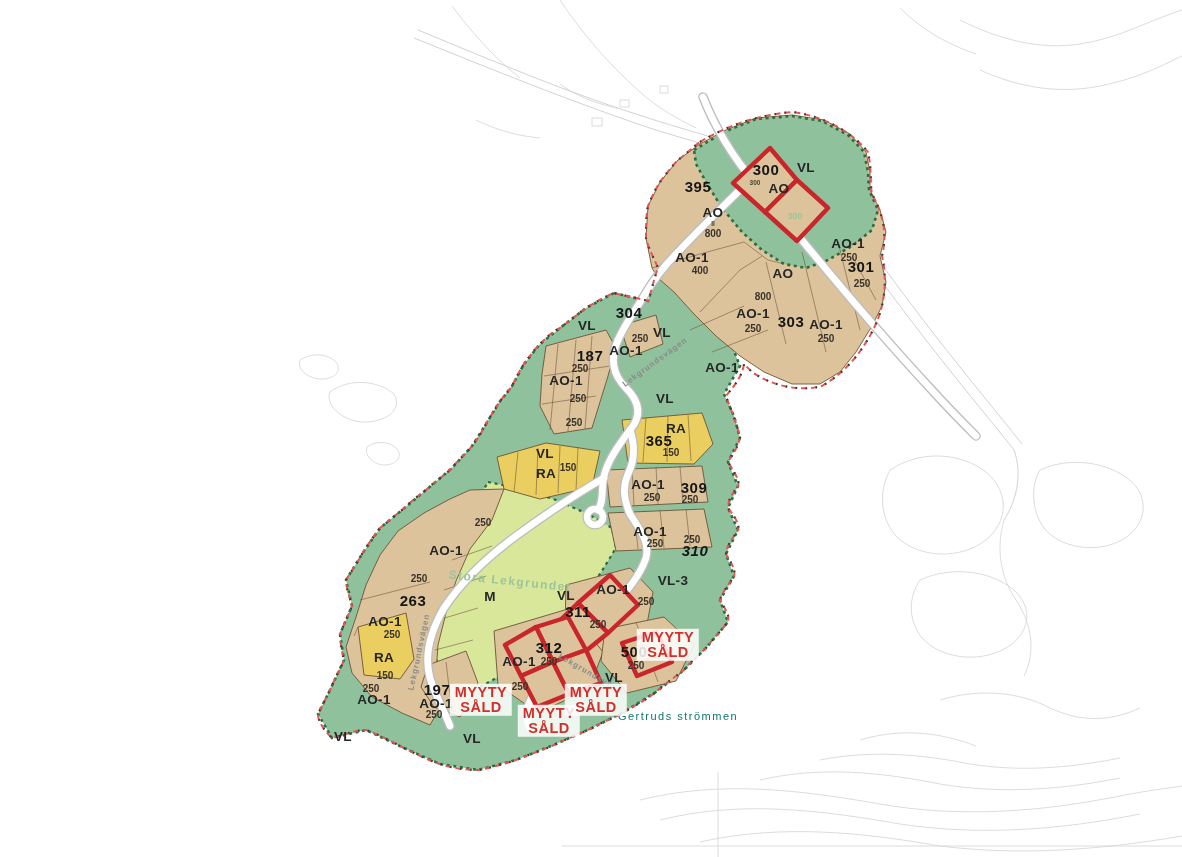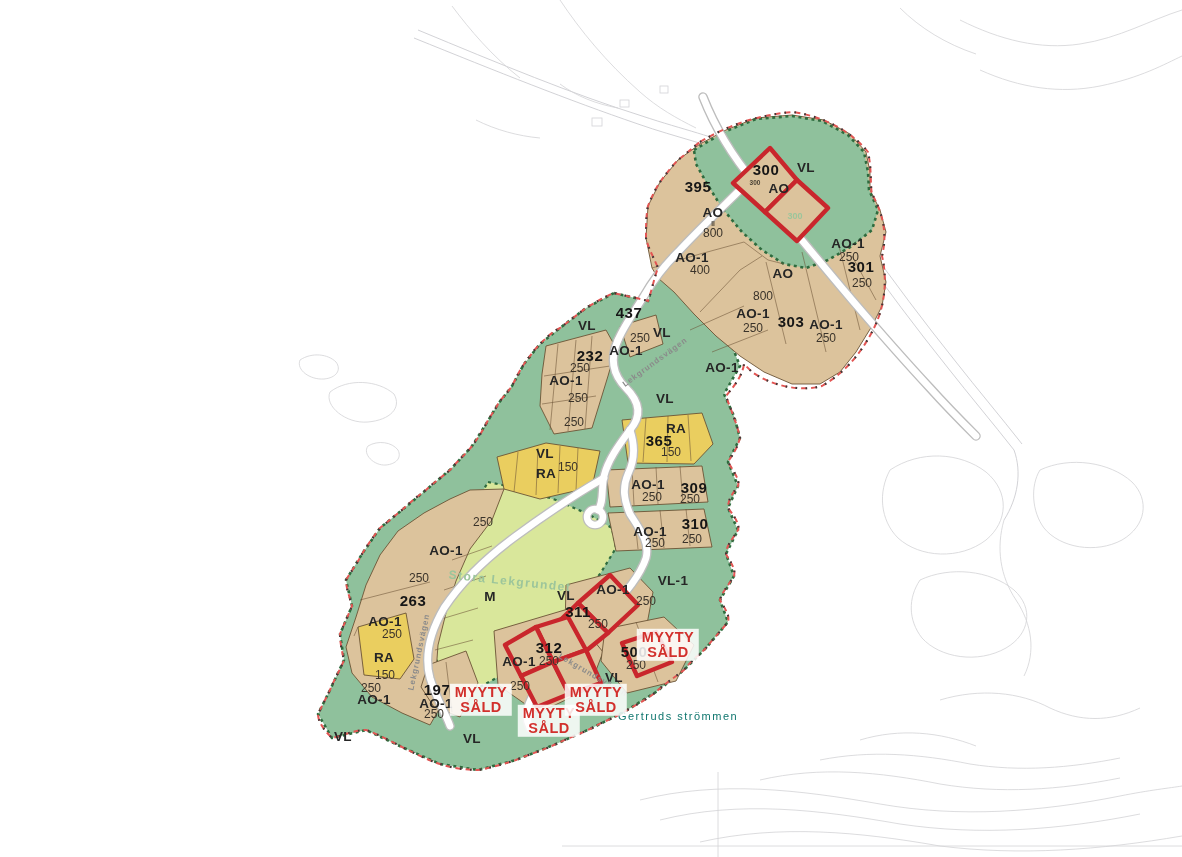--- a/index.html
+++ b/index.html
@@ -3,21 +3,21 @@
 <meta charset="utf-8">
 <style>
   html,body{margin:0;padding:0;background:#ffffff;width:1182px;height:857px;overflow:hidden;
     font-family:"Liberation Sans", sans-serif;}
   #stage{position:relative;width:1182px;height:857px;background:#fff;}
   #map-svg{position:absolute;left:0;top:0;}
   #label-layer{position:absolute;left:0;top:0;width:1016px;height:857px;pointer-events:none;}
   .lbl{position:absolute;white-space:nowrap;transform:translate(-50%,-50%);color:#1c1c1c;}
   .lbl-plot{font-size:15px;font-weight:bold;letter-spacing:.5px;color:#161616;}
   .lbl-zone{font-size:13.5px;font-weight:bold;letter-spacing:.3px;color:#262626;}
-  .lbl-num{font-size:12px;font-weight:normal;color:#3a332a;}
+  .lbl-num{font-size:10px;font-weight:bold;color:#3a332a;}
   .lbl-tiny{font-size:6.5px;font-weight:bold;color:#4a4336;}
   .lbl-road{font-size:8px;font-weight:bold;color:#8a8a8a;letter-spacing:1px;}
   .lbl-water{font-size:11px;color:#0f766e;letter-spacing:1.5px;text-align:center;}
   .lbl-area{font-size:12px;color:var(--faintgreen);letter-spacing:1.5px;font-weight:bold;}
   .lbl-faint{font-size:9px;color:var(--faintgreen);font-weight:bold;}
   .stamp{position:absolute;transform:translate(-50%,-50%);text-align:center;
     background:rgba(255,255,255,.85);padding:1px 5px;line-height:1.05;}
   .stamp span{display:block;font-size:14.5px;font-weight:bold;color:var(--stampred);letter-spacing:.5px;}
   
   .z-ao{fill:var(--ao);stroke:#6b5335;stroke-width:.9;}
@@ -189,61 +189,61 @@
       <span class="lbl lbl-plot" style="left: 861px; top: 266px;">301</span>
       <span class="lbl lbl-num" style="left: 862px; top: 283px;">250</span>
       <span class="lbl lbl-zone" style="left: 783px; top: 273px;">AO</span>
       <span class="lbl lbl-num" style="left: 763px; top: 296px;">800</span>
       <span class="lbl lbl-zone" style="left: 753px; top: 313px;">AO-1</span>
       <span class="lbl lbl-num" style="left: 753px; top: 328px;">250</span>
       <span class="lbl lbl-plot" style="left: 791px; top: 321px;">303</span>
       <span class="lbl lbl-zone" style="left: 826px; top: 324px;">AO-1</span>
       <span class="lbl lbl-num" style="left: 826px; top: 338px;">250</span>
       <span class="lbl lbl-zone" style="left: 722px; top: 367px;">AO-1</span>
-      <span class="lbl lbl-plot" style="left: 629px; top: 312px;">437</span>
+      <span class="lbl lbl-plot" style="left: 629px; top: 312px;">304</span>
       <span class="lbl lbl-zone" style="left: 587px; top: 325px;">VL</span>
       <span class="lbl lbl-zone" style="left: 662px; top: 332px;">VL</span>
       <span class="lbl lbl-num" style="left: 640px; top: 338px;">250</span>
       <span class="lbl lbl-zone" style="left: 626px; top: 350px;">AO-1</span>
-      <span class="lbl lbl-plot" style="left: 590px; top: 355px;">232</span>
+      <span class="lbl lbl-plot" style="left: 590px; top: 355px;">187</span>
       <span class="lbl lbl-num" style="left: 580px; top: 368px;">250</span>
       <span class="lbl lbl-zone" style="left: 566px; top: 380px;">AO-1</span>
       <span class="lbl lbl-num" style="left: 578px; top: 398px;">250</span>
       <span class="lbl lbl-num" style="left: 574px; top: 422px;">250</span>
       <span class="lbl lbl-zone" style="left: 665px; top: 398px;">VL</span>
       <span class="lbl lbl-zone" style="left: 676px; top: 428px;">RA</span>
       <span class="lbl lbl-plot" style="left: 659px; top: 440px;">365</span>
       <span class="lbl lbl-num" style="left: 671px; top: 452px;">150</span>
       <span class="lbl lbl-zone" style="left: 545px; top: 453px;">VL</span>
       <span class="lbl lbl-zone" style="left: 546px; top: 473px;">RA</span>
       <span class="lbl lbl-num" style="left: 568px; top: 467px;">150</span>
       <span class="lbl lbl-zone" style="left: 648px; top: 484px;">AO-1</span>
       <span class="lbl lbl-num" style="left: 652px; top: 497px;">250</span>
       <span class="lbl lbl-plot" style="left: 694px; top: 487px;">309</span>
       <span class="lbl lbl-num" style="left: 690px; top: 499px;">250</span>
       <span class="lbl lbl-zone" style="left: 650px; top: 531px;">AO-1</span>
       <span class="lbl lbl-num" style="left: 655px; top: 543px;">250</span>
-      <span class="lbl lbl-plot" style="left: 695px; top: 523px;">310</span>
+      <span class="lbl lbl-plot" style="left: 695px; top: 550px; font-style: italic;">310</span>
       <span class="lbl lbl-num" style="left: 692px; top: 539px;">250</span>
       <span class="lbl lbl-num" style="left: 483px; top: 522px;">250</span>
       <span class="lbl lbl-zone" style="left: 446px; top: 550px;">AO-1</span>
       <span class="lbl lbl-num" style="left: 419px; top: 578px;">250</span>
       <span class="lbl lbl-plot" style="left: 413px; top: 600px;">263</span>
       <span class="lbl lbl-zone" style="left: 385px; top: 621px;">AO-1</span>
       <span class="lbl lbl-num" style="left: 392px; top: 634px;">250</span>
       <span class="lbl lbl-zone" style="left: 384px; top: 657px;">RA</span>
       <span class="lbl lbl-num" style="left: 385px; top: 675px;">150</span>
       <span class="lbl lbl-num" style="left: 371px; top: 688px;">250</span>
       <span class="lbl lbl-zone" style="left: 374px; top: 699px;">AO-1</span>
       <span class="lbl lbl-plot" style="left: 437px; top: 689px;">197</span>
       <span class="lbl lbl-zone" style="left: 436px; top: 703px;">AO-1</span>
       <span class="lbl lbl-num" style="left: 434px; top: 714px;">250</span>
       <span class="lbl lbl-zone" style="left: 490px; top: 596px;">M</span>
       <span class="lbl lbl-zone" style="left: 566px; top: 595px;">VL</span>
-      <span class="lbl lbl-zone" style="left: 673px; top: 580px;">VL-1</span>
+      <span class="lbl lbl-zone" style="left: 673px; top: 580px;">VL-3</span>
       <span class="lbl lbl-zone" style="left: 613px; top: 589px;">AO-1</span>
       <span class="lbl lbl-num" style="left: 646px; top: 601px;">250</span>
       <span class="lbl lbl-plot" style="left: 578px; top: 611px;">311</span>
       <span class="lbl lbl-num" style="left: 598px; top: 624px;">250</span>
       <span class="lbl lbl-plot" style="left: 549px; top: 647px;">312</span>
       <span class="lbl lbl-num" style="left: 549px; top: 661px;">250</span>
       <span class="lbl lbl-zone" style="left: 519px; top: 661px;">AO-1</span>
       <span class="lbl lbl-num" style="left: 520px; top: 686px;">250</span>
       <span class="lbl lbl-plot" style="left: 634px; top: 651px;">500</span>
       <span class="lbl lbl-num" style="left: 636px; top: 665px;">250</span>

